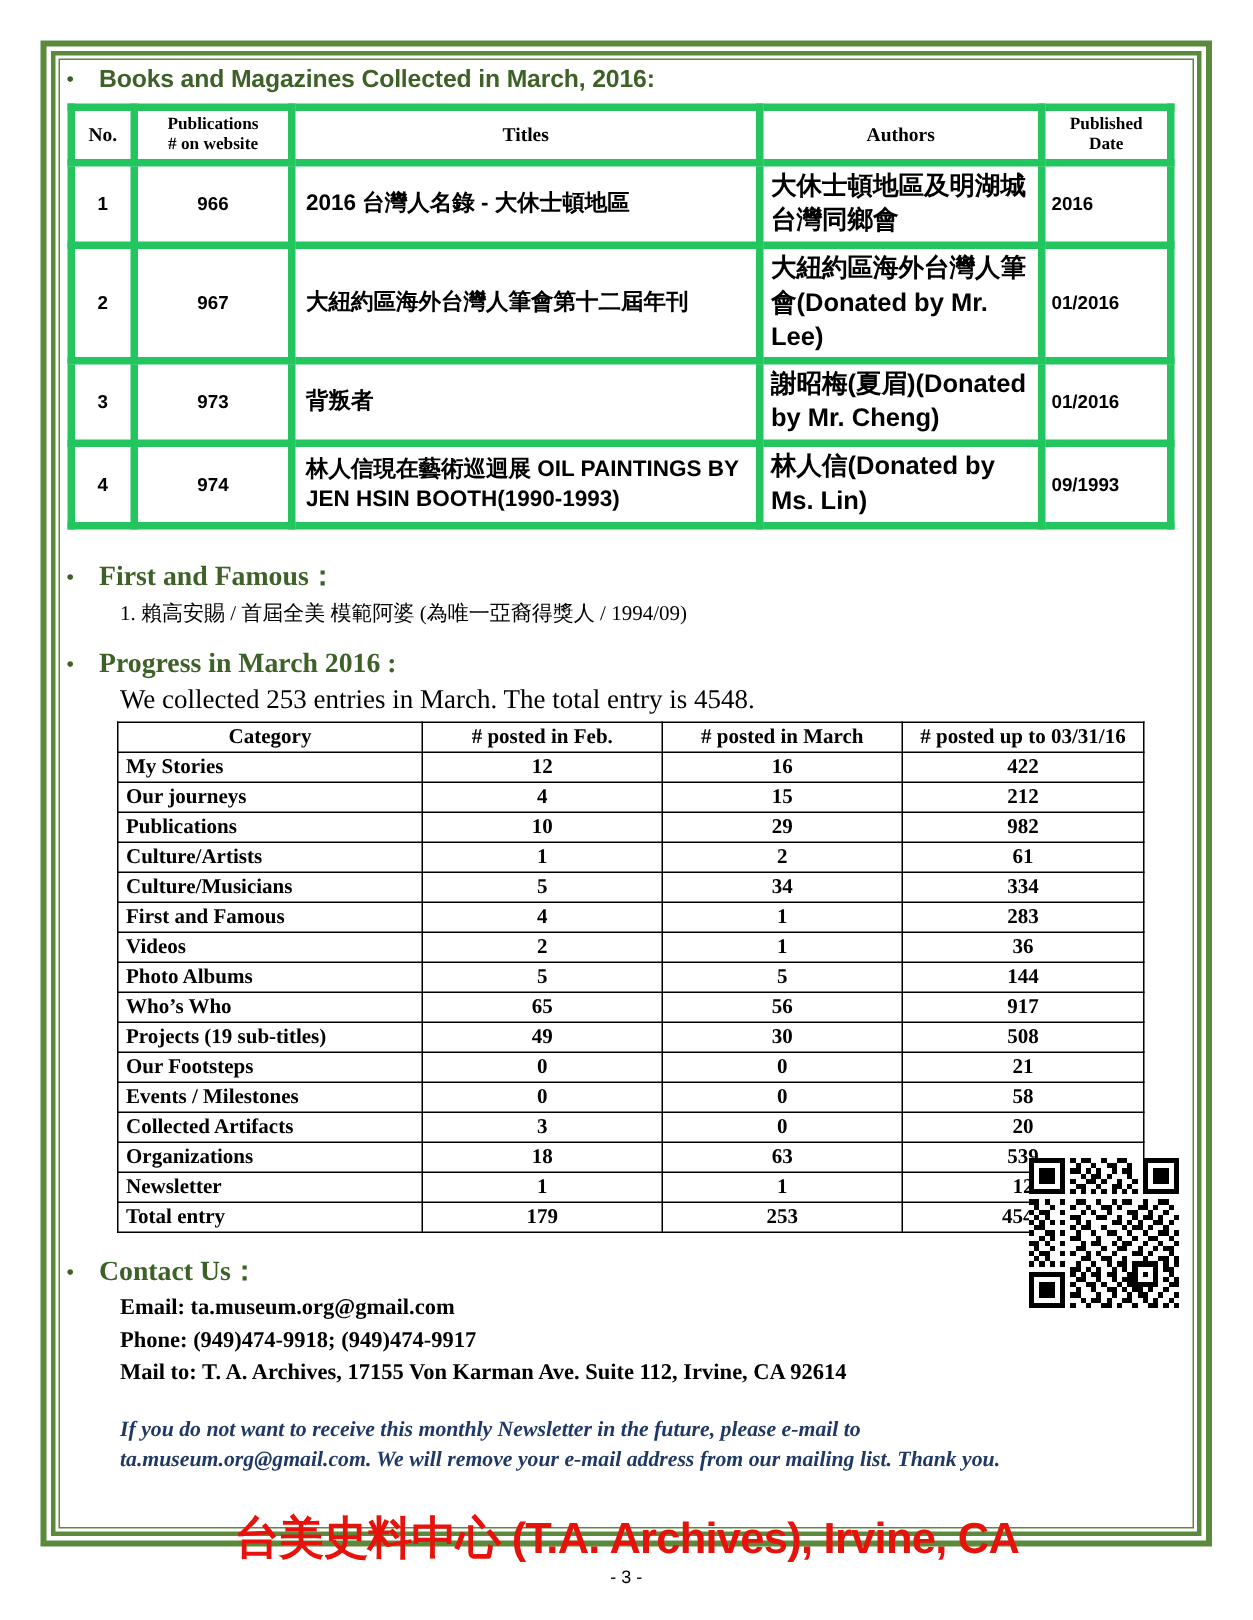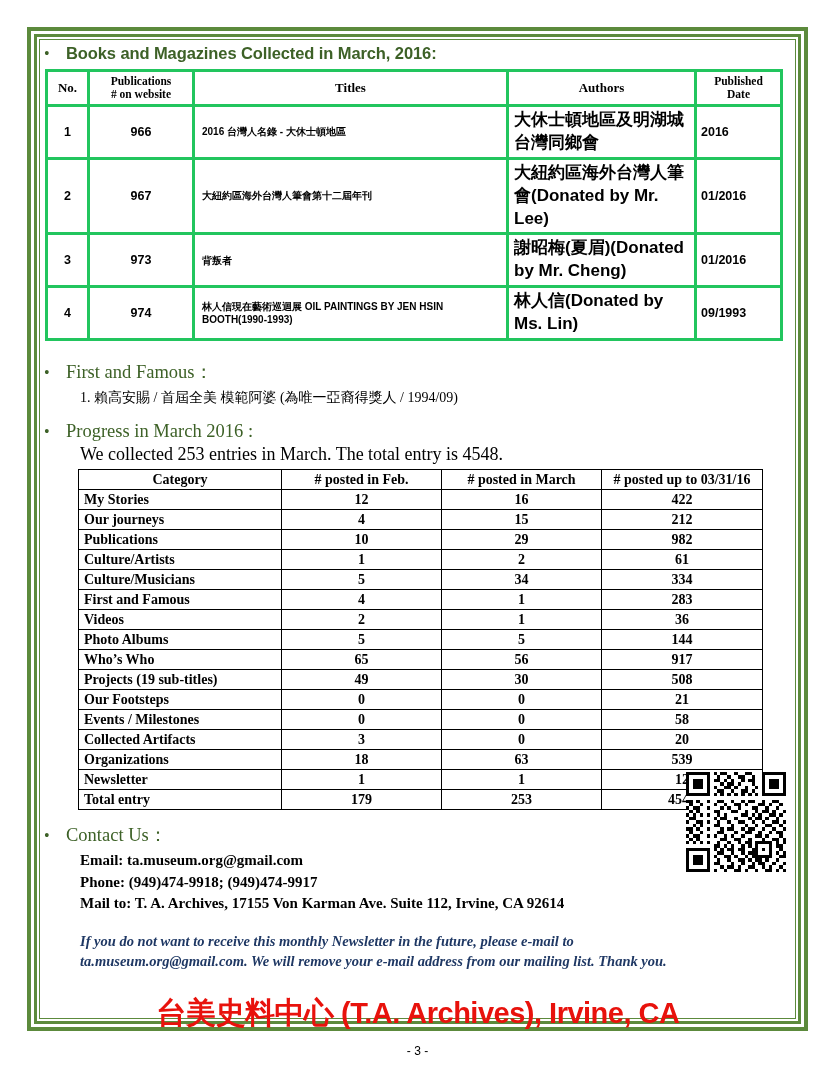--- a/index.html
+++ b/index.html
@@ -64,51 +64,51 @@
     color: #3d6127;
   }
   .head-text-sans {
     font-family: "Liberation Sans", sans-serif;
     font-weight: bold;
     font-size: 16.5px;
     letter-spacing: -0.1px;
   }
   .head-text-serif {
     font-family: "Liberation Serif", serif;
-    font-weight: normal;
+    font-weight: bold;
     font-size: 18.5px;
   }
 
   
   #books-table {
     border-collapse: collapse;
     width: 738px;
     margin-left: 1px;
     margin-top: 6px;
     table-layout: fixed;
   }
   #books-table th, #books-table td {
-    border: 3px solid #22c55e;
+    border: 5px solid #22c55e;
     padding: 2px 4px;
     vertical-align: middle;
   }
   #books-table th {
     text-align: center;
     font-family: "Liberation Serif", serif;
     font-weight: bold;
     font-size: 13px;
     line-height: 1.12;
     padding: 3px 2px;
   }
   #books-table th.small {
     font-size: 11.5px;
   }
   .bk-no  { width: 42px;  text-align: center; font-family: "Liberation Sans", sans-serif; font-weight: bold; font-size: 12.5px; }
   .bk-pub { width: 105px; text-align: center; font-family: "Liberation Sans", sans-serif; font-weight: bold; font-size: 12.5px; }
-  .bk-title  { font-family: "Liberation Sans", sans-serif; font-weight: bold; font-size: 10px; line-height: 1.35; padding-left: 7px !important; }
+  .bk-title  { font-family: "Liberation Sans", sans-serif; font-weight: bold; font-size: 15px; line-height: 1.35; padding-left: 7px !important; }
   .bk-author { width: 188px; font-family: "Liberation Sans", sans-serif; font-weight: bold; font-size: 17px; line-height: 1.35; padding-left: 5px !important; }
   .bk-date   { width: 86px; font-family: "Liberation Sans", sans-serif; font-weight: bold; font-size: 12.5px; }
 
   
   #ff-list {
     margin: 5px 0 0 36px;
     font-size: 14px;
     line-height: 1.3;
   }
 

